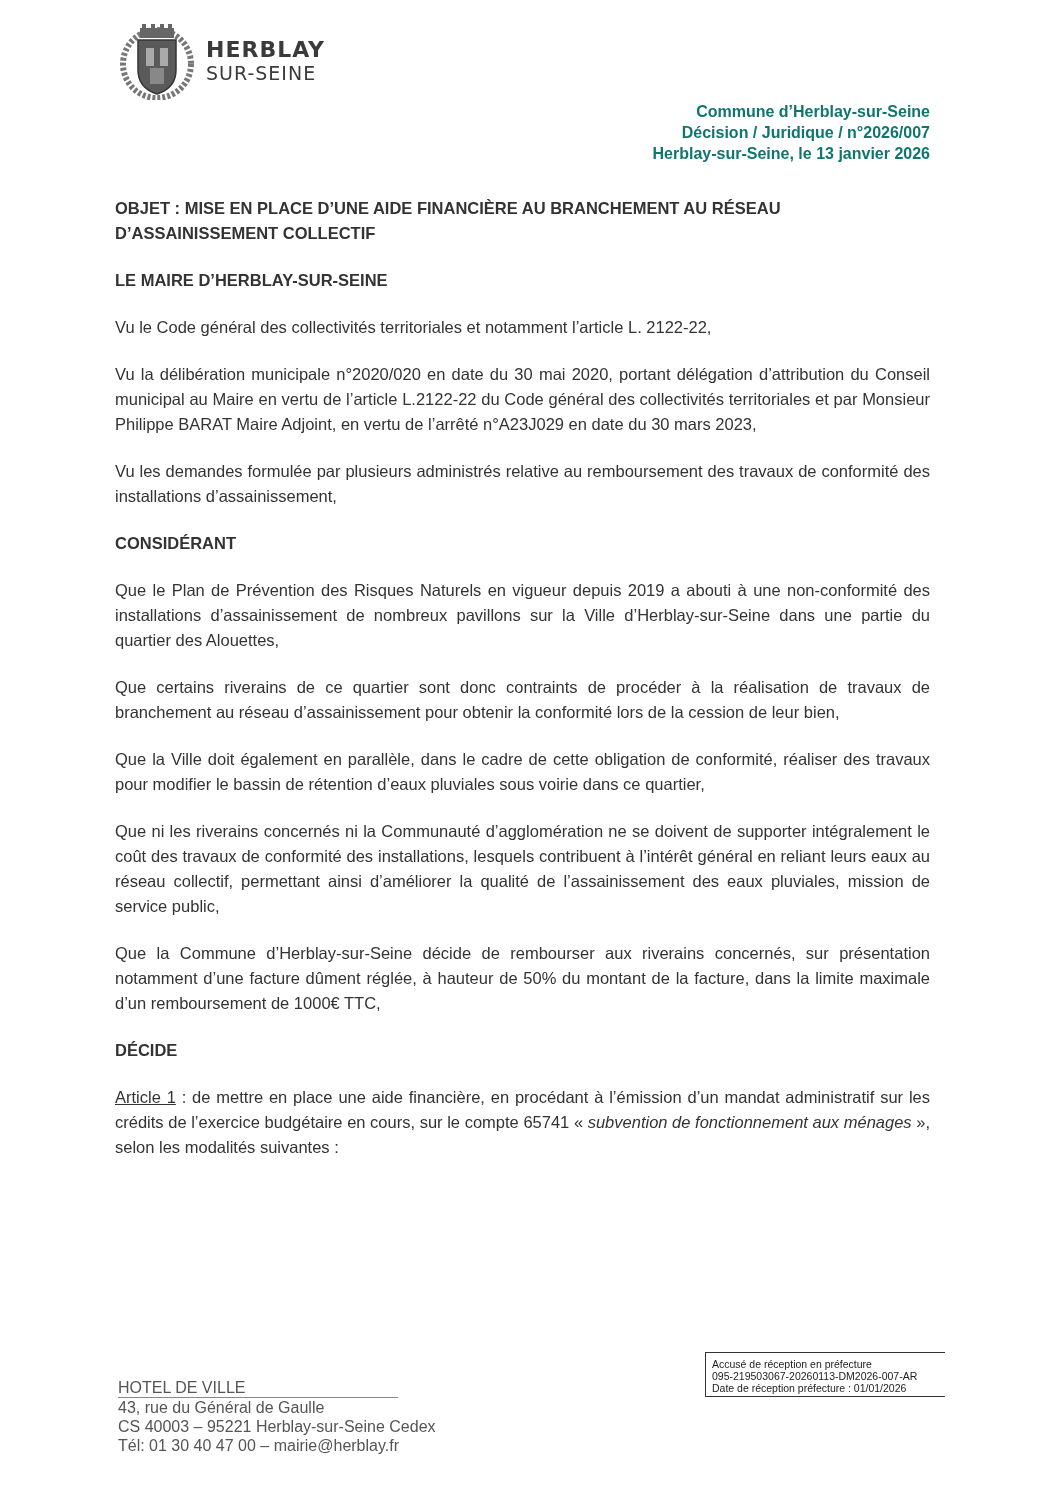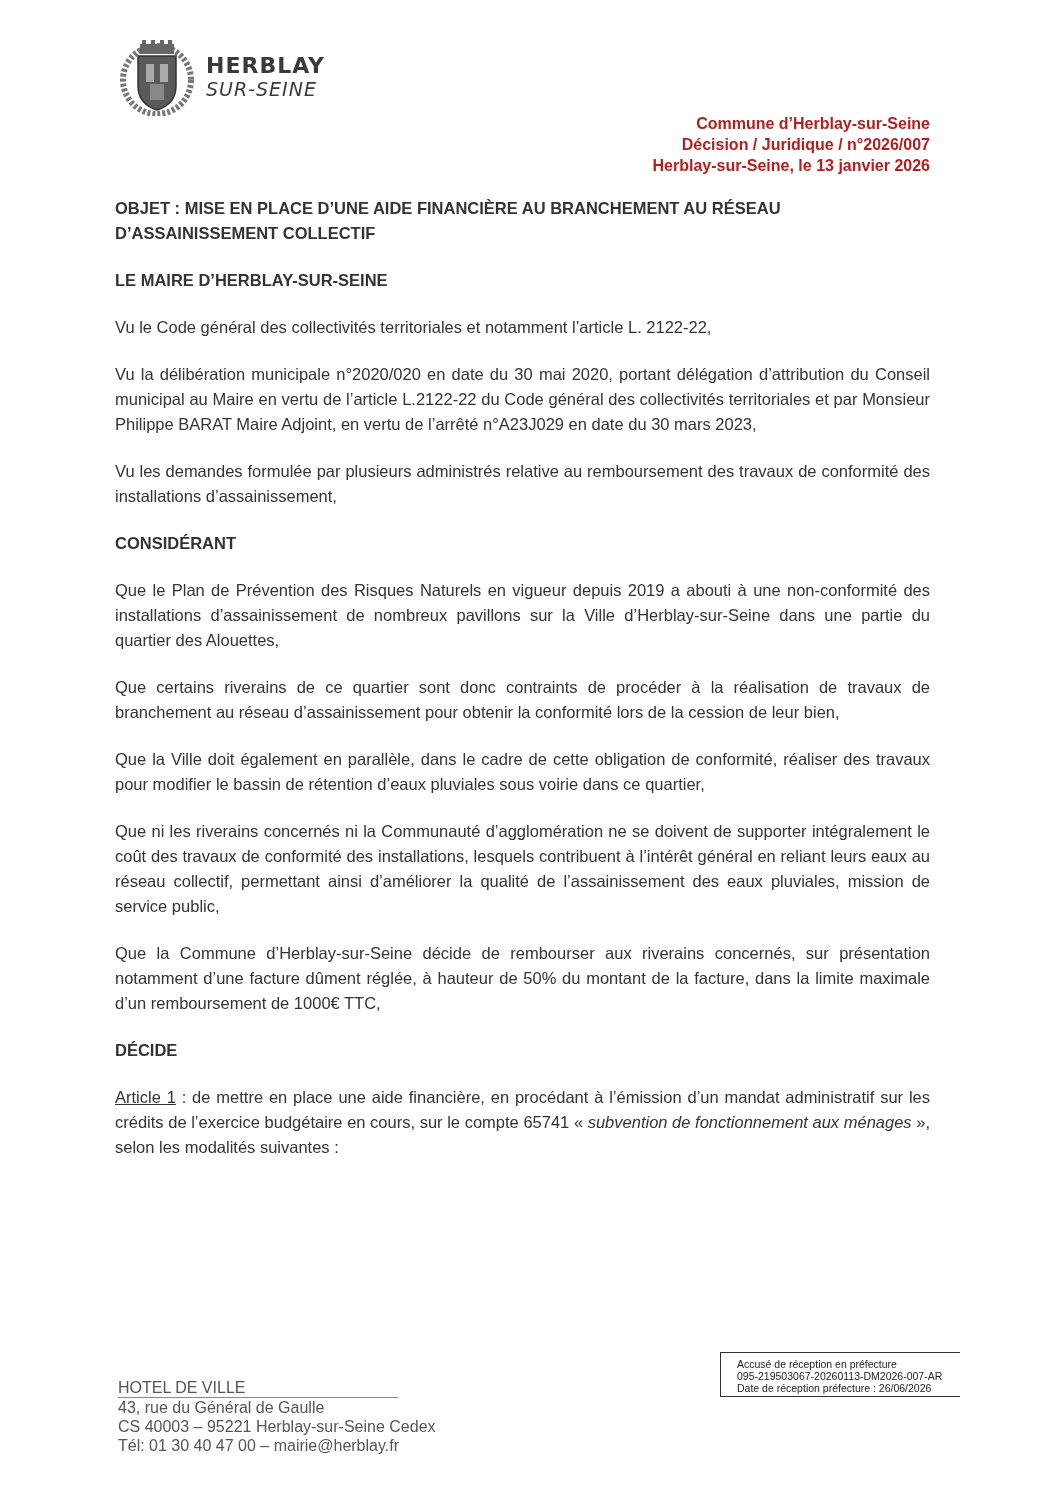--- a/index.html
+++ b/index.html
@@ -1,37 +1,37 @@
 <!DOCTYPE html>
 <html><head>
 <meta charset="utf-8">
 <style>
   html, body { margin: 0; padding: 0; }
   body {
     width: 1058px; height: 1497px; background: #ffffff; position: relative; overflow: hidden;
     font-family: "Liberation Sans", sans-serif; color: #2a2a2a;
   }
   .page { position: absolute; left: 0; top: 0; width: 1058px; height: 1497px; }
-  .logo { position: absolute; left: 118px; top: 38px; display: flex; align-items: center; }
+  .logo { position: absolute; left: 118px; top: 22px; display: flex; align-items: center; }
   .crest { width: 78px; height: 78px; }
   .logo-text { margin-left: 10px; font-family: "DejaVu Sans", sans-serif; color: #3a3a3a; letter-spacing: 1px; line-height: 1; }
   .logo-line1 { font-size: 22px; font-weight: bold; }
-  .logo-line2 { font-size: 19px; margin-top: 3px; font-style: italic; }
-  .header-right { position: absolute; right: 128px; top: 113px; text-align: right; font-weight: bold; font-size: 16px; line-height: 21px; color: #b91c1c; }
+  .logo-line2 { font-size: 19px; margin-top: 3px; }
+  .header-right { position: absolute; right: 128px; top: 101px; text-align: right; font-weight: bold; font-size: 16px; line-height: 21px; color: #0f766e; }
   .content { position: absolute; left: 115px; top: 196px; width: 815px; font-size: 16.5px; line-height: 25px; color: #333; }
   .objet { font-weight: bold; margin: 0 0 22px 0; }
   .objet .lbl { }
   .section-title { font-weight: bold; text-transform: none; margin: 0 0 22px 0; }
   p { margin: 0 0 22px 0; text-align: justify; }
   .ul { text-decoration: underline; }
   .it { font-style: italic; }
   .footer-left { position: absolute; left: 118px; top: 1378px; font-size: 16px; line-height: 19px; color: #555; }
   .footer-title { border-bottom: 1px solid #888; width: 280px; }
   .footer-link { text-decoration: underline; margin-top: 39px; }
-  .stamp { position: absolute; left: 705px; top: 1352px; width: 240px; height: 45px; border: 1px solid #333; border-right: none; font-size: 10.5px; line-height: 12px; padding: 5px 0 0 16px; box-sizing: border-box; color: #222; margin-left: 15px; }
+  .stamp { position: absolute; left: 705px; top: 1352px; width: 240px; height: 45px; border: 1px solid #333; border-right: none; font-size: 10.5px; line-height: 12px; padding: 5px 0 0 6px; box-sizing: border-box; color: #222; }
 </style>
 </head>
 <body>
 
 <div class="page">
 
   <div class="logo">
     <svg class="crest" viewBox="0 0 78 78">
       <circle cx="39" cy="42" r="34" fill="none" stroke="#777" stroke-width="6" stroke-dasharray="3 2"></circle>
       <rect x="22" y="6" width="34" height="10" fill="#666"></rect>
@@ -83,15 +83,15 @@
     <div class="footer-title">HOTEL DE VILLE</div>
     <div>43, rue du Général de Gaulle</div>
     <div>CS 40003 – 95221 Herblay-sur-Seine Cedex</div>
     <div>Tél: 01 30 40 47 00 – mairie@herblay.fr</div>
     <div class="footer-link">www.herblaysurseine.fr</div>
   </div>
 
   <div class="stamp">
     <div>Accusé de réception en préfecture</div>
     <div>095-219503067-20260113-DM2026-007-AR</div>
-    <div>Date de réception préfecture : 26/06/2026</div>
+    <div>Date de réception préfecture : 01/01/2026</div>
   </div>
 </div>
 
 </body></html>

